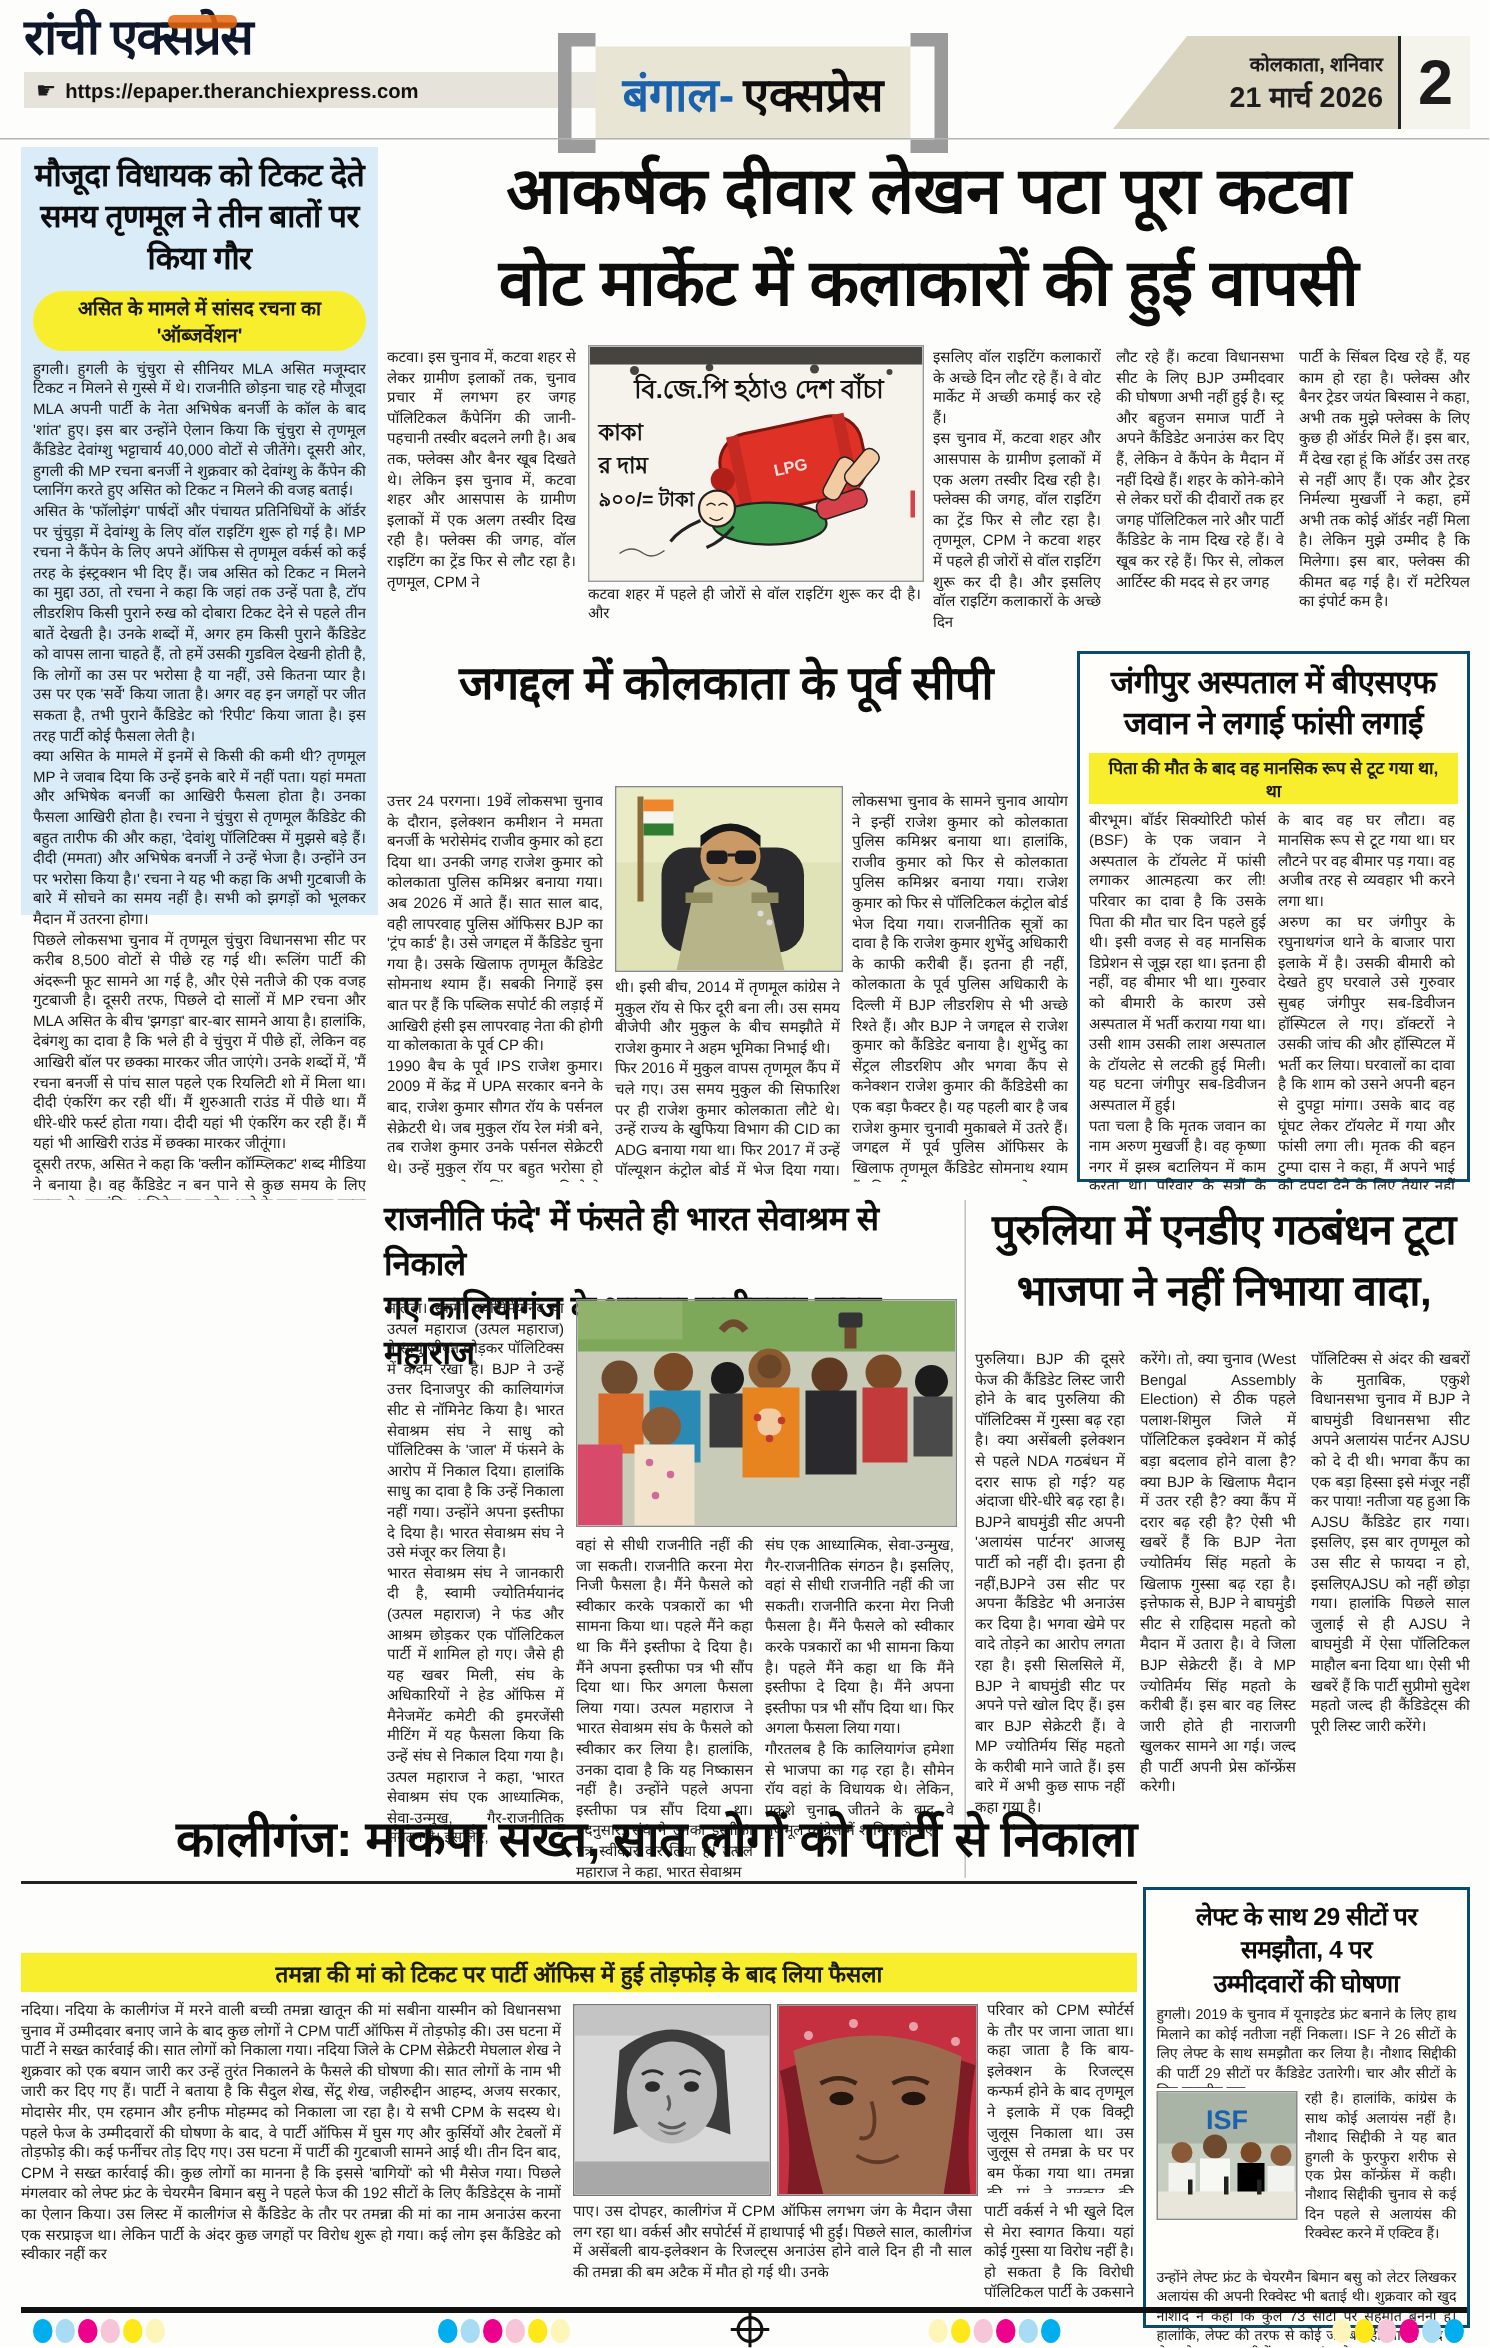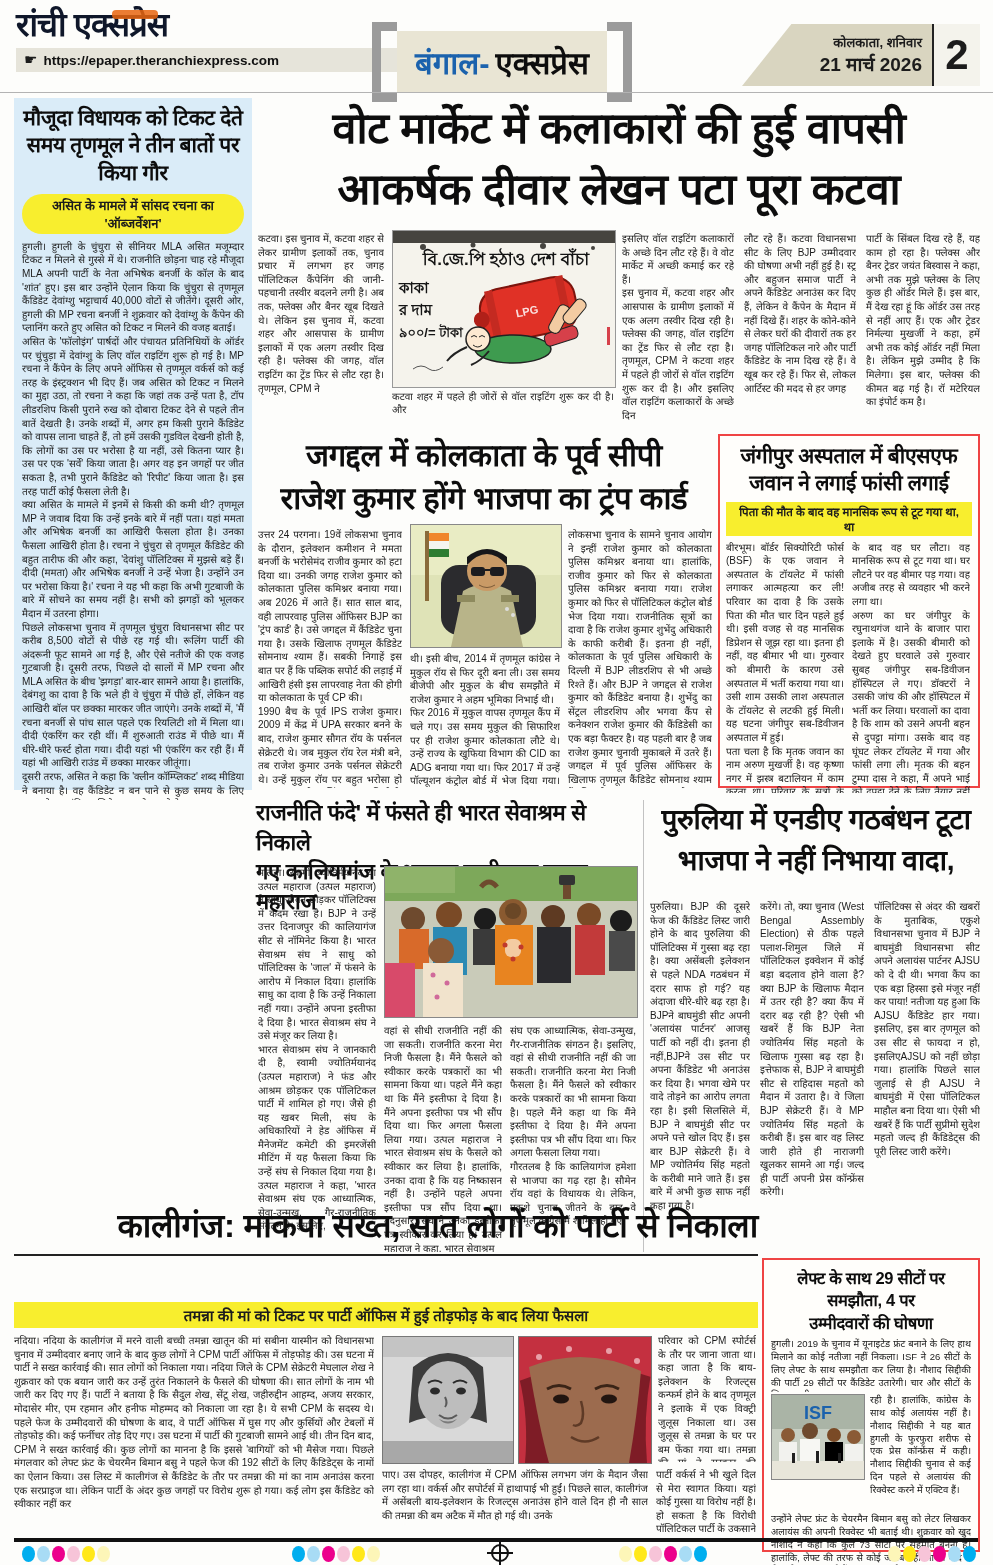--- a/index.html
+++ b/index.html
@@ -6,21 +6,21 @@
   #page{position:relative;width:993px;height:1565px;background:#fdfdfb;overflow:hidden;
         font-family:"Liberation Sans","DejaVu Sans",sans-serif;color:#1c1c1c;}
   .abs{position:absolute;}
   .col{position:absolute;font-size:10px;line-height:1.36;text-align:justify;
        overflow:hidden;white-space:pre-line;color:#1b1b1b;}
   .hl{font-weight:900;color:#0d0d0d;letter-spacing:-.3px;}
   .yellow-band{display:inline-block;background:#f8ee2e;font-weight:bold;padding:2px 8px;}
   .panel-blue{background:#daecf8;}
   .center{text-align:center;}
   .vrule{position:absolute;width:1px;background:#c2c2c2;}
-  .boxed{border:2px solid #ef4444;background:#fffefb;}
+  .boxed{border:2px solid #0c4a6e;background:#fffefb;}
   
   #logo-title{font-size:33px;font-weight:900;color:#0f172a;letter-spacing:-1px;line-height:1;}
   #logo-accent{position:absolute;left:96px;top:2px;width:46px;height:9px;background:#e8650f;border-radius:4px;opacity:.85;}
   #url-bar{display:flex;align-items:center;gap:6px;background:#e6e4da;height:24px;padding:0 8px;margin-top:7px;width:392px;}
   #url-bar .hand{font-size:15px;}
   #url-text{font-weight:bold;font-size:13.5px;color:#111;}
   .bracket{width:16px;height:62px;}
   .bracket.l{border-left:9px solid #9b9b9b;border-top:9px solid #9b9b9b;border-bottom:9px solid #9b9b9b;}
   .bracket.r{border-right:9px solid #9b9b9b;border-top:9px solid #9b9b9b;border-bottom:9px solid #9b9b9b;}
   #masthead-inner{background:#e9e5d4;height:62px;display:flex;align-items:center;justify-content:center;
@@ -65,35 +65,35 @@
   <div class="abs" id="header-right">
     <div id="date-box">
       <div id="dateline1">कोलकाता, शनिवार</div>
       <div id="dateline2">21 मार्च 2026</div>
     </div>
     <div id="page-num">2</div>
   </div>
 
   <div class="abs" style="left:0;top:92px;width:993px;height:1px;background:#b3b3b3;"></div>
 
-  <div class="abs panel-blue" style="left:14px;top:98px;width:238px;height:692px;padding:6px 8px;box-sizing:border-box;">
+  <div class="abs panel-blue" style="left:14px;top:98px;width:238px;height:512px;padding:6px 8px;box-sizing:border-box;">
     <div class="hl center" style="font-size:21px;line-height:1.3;">मौजूदा विधायक को टिकट देते समय तृणमूल ने तीन बातों पर किया गौर</div>
     <div class="center" style="margin:8px 0 6px 0;">
       <span class="yellow-band" style="font-size:13px;border-radius:20px;">असित के मामले में सांसद रचना का 'ऑब्जर्वेशन'</span>
     </div>
     <div class="col" style="position:static;height:560px;">हुगली। हुगली के चुंचुरा से सीनियर MLA असित मजूम्दार टिकट न मिलने से गुस्से में थे। राजनीति छोड़ना चाह रहे मौजूदा MLA अपनी पार्टी के नेता अभिषेक बनर्जी के कॉल के बाद 'शांत' हुए। इस बार उन्होंने ऐलान किया कि चुंचुरा से तृणमूल कैंडिडेट देवांग्शु भट्टाचार्य 40,000 वोटों से जीतेंगे। दूसरी ओर, हुगली की MP रचना बनर्जी ने शुक्रवार को देवांग्शु के कैंपेन की प्लानिंग करते हुए असित को टिकट न मिलने की वजह बताई।
 असित के 'फॉलोइंग' पार्षदों और पंचायत प्रतिनिधियों के ऑर्डर पर चुंचुड़ा में देवांग्शु के लिए वॉल राइटिंग शुरू हो गई है। MP रचना ने कैंपेन के लिए अपने ऑफिस से तृणमूल वर्कर्स को कई तरह के इंस्ट्रक्शन भी दिए हैं। जब असित को टिकट न मिलने का मुद्दा उठा, तो रचना ने कहा कि जहां तक उन्हें पता है, टॉप लीडरशिप किसी पुराने रुख को दोबारा टिकट देने से पहले तीन बातें देखती है। उनके शब्दों में, अगर हम किसी पुराने कैंडिडेट को वापस लाना चाहते हैं, तो हमें उसकी गुडविल देखनी होती है, कि लोगों का उस पर भरोसा है या नहीं, उसे कितना प्यार है। उस पर एक 'सर्वे' किया जाता है। अगर वह इन जगहों पर जीत सकता है, तभी पुराने कैंडिडेट को 'रिपीट' किया जाता है। इस तरह पार्टी कोई फैसला लेती है।
 क्या असित के मामले में इनमें से किसी की कमी थी? तृणमूल MP ने जवाब दिया कि उन्हें इनके बारे में नहीं पता। यहां ममता और अभिषेक बनर्जी का आखिरी फैसला होता है। उनका फैसला आखिरी होता है। रचना ने चुंचुरा से तृणमूल कैंडिडेट की बहुत तारीफ की और कहा, 'देवांशु पॉलिटिक्स में मुझसे बड़े हैं। दीदी (ममता) और अभिषेक बनर्जी ने उन्हें भेजा है। उन्होंने उन पर भरोसा किया है।' रचना ने यह भी कहा कि अभी गुटबाजी के बारे में सोचने का समय नहीं है। सभी को झगड़ों को भूलकर मैदान में उतरना होगा।
 पिछले लोकसभा चुनाव में तृणमूल चुंचुरा विधानसभा सीट पर करीब 8,500 वोटों से पीछे रह गई थी। रूलिंग पार्टी की अंदरूनी फूट सामने आ गई है, और ऐसे नतीजे की एक वजह गुटबाजी है। दूसरी तरफ, पिछले दो सालों में MP रचना और MLA असित के बीच 'झगड़ा' बार-बार सामने आया है। हालांकि, देबंगशु का दावा है कि भले ही वे चुंचुरा में पीछे हों, लेकिन वह आखिरी बॉल पर छक्का मारकर जीत जाएंगे। उनके शब्दों में, 'मैं रचना बनर्जी से पांच साल पहले एक रियलिटी शो में मिला था। दीदी एंकरिंग कर रही थीं। मैं शुरुआती राउंड में पीछे था। मैं धीरे-धीरे फर्स्ट होता गया। दीदी यहां भी एंकरिंग कर रही हैं। मैं यहां भी आखिरी राउंड में छक्का मारकर जीतूंगा।
 दूसरी तरफ, असित ने कहा कि 'क्लीन कॉम्प्लिकट' शब्द मीडिया ने बनाया है। वह कैंडिडेट न बन पाने से कुछ समय के लिए गुस्सा थे। हालांकि, अभिषेक का फोन आने के बाद उनका गुस्सा गायब हो गया है। पार्टी में हर कोई देवांग्शु को जिताने के लिए तैयार है।</div>
   </div>
 
   <div class="abs hl center" style="left:256px;top:98px;width:726px;font-size:43px;line-height:1.42;">
+    <div>आकर्षक दीवार लेखन पटा पूरा कटवा</div>
     <div>वोट मार्केट में कलाकारों की हुई वापसी</div>
-    <div>आकर्षक दीवार लेखन पटा पूरा कटवा</div>
   </div>
 
   <div class="col" style="left:258px;top:232px;width:126px;height:194px;">कटवा। इस चुनाव में, कटवा शहर से लेकर ग्रामीण इलाकों तक, चुनाव प्रचार में लगभग हर जगह पॉलिटिकल कैंपेनिंग की जानी-पहचानी तस्वीर बदलने लगी है। अब तक, फ्लेक्स और बैनर खूब दिखते थे। लेकिन इस चुनाव में, कटवा शहर और आसपास के ग्रामीण इलाकों में एक अलग तस्वीर दिख रही है। फ्लेक्स की जगह, वॉल राइटिंग का ट्रेंड फिर से लौट रहा है। तृणमूल, CPM ने</div>
 
   <div class="photo" style="left:392px;top:230px;width:222px;height:156px;border:1px solid #999;">
     <svg width="222" height="156" viewBox="0 0 222 156">
       <rect width="222" height="156" fill="#f5f3ec"></rect>
       <rect x="0" y="0" width="222" height="12" fill="#46443f"></rect>
       <circle cx="30" cy="16" r="3" fill="#46443f"></circle>
         <circle cx="80" cy="14" r="2.5" fill="#46443f"></circle>
@@ -123,21 +123,20 @@
   </div>
   <div class="abs caption" style="left:392px;top:390px;width:222px;height:34px;">कटवा शहर में पहले ही जोरों से  वॉल राइटिंग शुरू कर दी है। और</div>
 
   <div class="col" style="left:622px;top:232px;width:112px;height:194px;">इसलिए वॉल राइटिंग कलाकारों के अच्छे दिन लौट रहे हैं। वे वोट मार्केट में अच्छी कमाई कर रहे हैं।
 इस चुनाव में, कटवा शहर और आसपास के ग्रामीण इलाकों में एक अलग तस्वीर दिख रही है। फ्लेक्स की जगह, वॉल राइटिंग का ट्रेंड फिर से लौट रहा है। तृणमूल, CPM ने कटवा शहर में पहले ही जोरों से वॉल राइटिंग शुरू कर दी है। और इसलिए वॉल राइटिंग कलाकारों के अच्छे दिन</div>
   <div class="col" style="left:744px;top:232px;width:112px;height:194px;">लौट रहे हैं। कटवा विधानसभा सीट के लिए BJP उम्मीदवार की घोषणा अभी नहीं हुई है। स्ट्र और बहुजन समाज पार्टी ने अपने कैंडिडेट अनाउंस कर दिए हैं, लेकिन वे कैंपेन के मैदान में नहीं दिखे हैं। शहर के कोने-कोने से लेकर घरों की दीवारों तक हर जगह पॉलिटिकल नारे और पार्टी कैंडिडेट के नाम दिख रहे हैं। वे खूब कर रहे हैं। फिर से, लोकल आर्टिस्ट की मदद से हर जगह</div>
   <div class="col" style="left:866px;top:232px;width:114px;height:194px;">पार्टी के सिंबल दिख रहे हैं, यह काम हो रहा है। फ्लेक्स और बैनर ट्रेडर जयंत बिस्वास ने कहा, अभी तक मुझे फ्लेक्स के लिए कुछ ही ऑर्डर मिले हैं। इस बार, मैं देख रहा हूं कि ऑर्डर उस तरह से नहीं आए हैं। एक और ट्रेडर निर्मल्या मुखर्जी ने कहा, हमें अभी तक कोई ऑर्डर नहीं मिला है। लेकिन मुझे उम्मीद है कि मिलेगा। इस बार, फ्लेक्स की कीमत बढ़ गई है। रॉ मटेरियल का इंपोर्ट कम है।</div>
 
   <div class="abs hl center" style="left:256px;top:434px;width:456px;font-size:31px;line-height:1.4;">
     <div>जगद्दल में कोलकाता के पूर्व सीपी</div>
-    <div>राजेश कुमार होंगे भाजपा का ट्रंप कार्ड</div>
   </div>
   <div class="col" style="left:258px;top:528px;width:144px;height:260px;">उत्तर 24 परगना। 19वें लोकसभा चुनाव के दौरान, इलेक्शन कमीशन ने ममता बनर्जी के भरोसेमंद राजीव कुमार को हटा दिया था। उनकी जगह राजेश कुमार को कोलकाता पुलिस कमिश्नर बनाया गया। अब 2026 में आते हैं। सात साल बाद, वही लापरवाह पुलिस ऑफिसर BJP का 'ट्रंप कार्ड' है। उसे जगद्दल में कैंडिडेट चुना गया है। उसके खिलाफ तृणमूल कैंडिडेट सोमनाथ श्याम हैं। सबकी निगाहें इस बात पर हैं कि पब्लिक सपोर्ट की लड़ाई में आखिरी हंसी इस लापरवाह नेता की होगी या कोलकाता के पूर्व CP की।
 1990 बैच के पूर्व IPS राजेश कुमार। 2009 में केंद्र में UPA सरकार बनने के बाद, राजेश कुमार सौगत रॉय के पर्सनल सेक्रेटरी थे। जब मुकुल रॉय रेल मंत्री बने, तब राजेश कुमार उनके पर्सनल सेक्रेटरी थे। उन्हें मुकुल रॉय पर बहुत भरोसा हो गया था। मनमोहन सिंह सरकार गिरने के बाद, बीजेपी की मंत्री चंद्रेश कुमारी कटोच की OSD थीं। सूत्रों के मुताबिक, उस समय उनकी बीजेपी और संघ परिवार के कई लोगों से दोस्ती हो गई</div>
 
   <div class="photo" style="left:410px;top:524px;width:150px;height:122px;border:1px solid #888;">
     <svg width="150" height="122" viewBox="0 0 150 122">
       <rect width="150" height="122" fill="#dfe3b7"></rect>
       <rect x="0" y="0" width="150" height="50" fill="#e9ecc4"></rect>
       <rect x="14" y="6" width="4" height="70" fill="#8a6b3a"></rect>
       <path d="M18 8 h20 v8 h-20 z" fill="#f0862c"></path>

